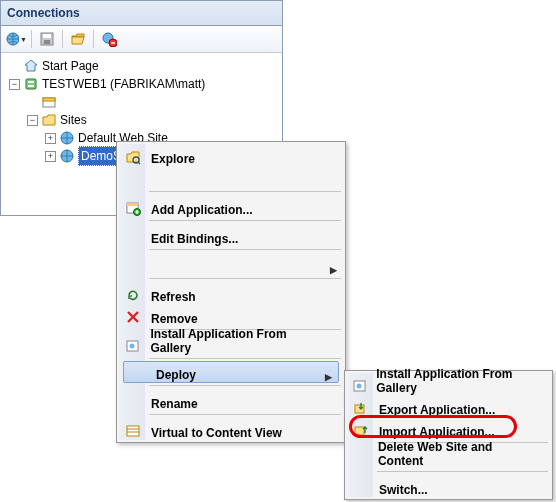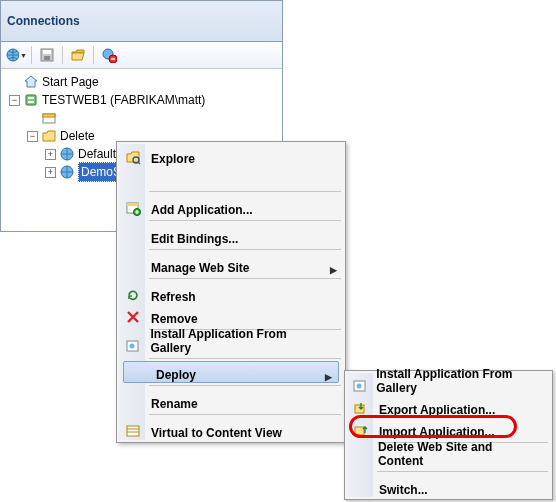--- a/index.html
+++ b/index.html
@@ -15,21 +15,21 @@
     overflow: hidden;
   }
   .panel {
     border: 1px solid #8b9bb4;
     width: 283px;
     background: #fff;
   }
   .panel-header {
     background: linear-gradient(#e4ecf7, #d7e2f0);
     border-bottom: 1px solid #8b9bb4;
-    padding: 13px 6px;
+    padding: 5px 6px;
     font-weight: bold;
     color: #1a3b6e;
     font-size: 12px;
   }
   .toolbar {
     display: flex;
     align-items: center;
     gap: 2px;
     padding: 3px 4px;
     border-bottom: 1px solid #c9c9c9;
@@ -214,21 +214,21 @@
           </svg>
         </span>
     </div>
     <div class="tree-row" style="padding-left:24px">
       <span class="exp">−</span>
       <span class="icon">
           <svg width="16" height="16">
             <path d="M2 5h4l1-2h7v10H2z" fill="#ffe08a" stroke="#b8860b"></path>
           </svg>
         </span>
-      <span>Delete</span>
+      <span>Sites</span>
     </div>
     <div class="tree-row" style="padding-left:42px">
       <span class="exp">+</span>
       <span class="icon">
           <svg width="16" height="16">
             <circle cx="8" cy="8" r="6" fill="#6fb7e8" stroke="#2a6fa3"></circle>
             <path d="M2 8h12M8 2v12" stroke="#2a6fa3" stroke-width="0.8"></path>
           </svg>
         </span>
       <span>Default Web Site</span>
@@ -276,21 +276,20 @@
       <span>Add Application...</span>
     </div>
     <div class="ctx-sep"></div>
     <div class="ctx-item">
       <span class="ctx-icon"></span>
       <span>Edit Bindings...</span>
     </div>
     <div class="ctx-sep"></div>
     <div class="ctx-item">
       <span class="ctx-icon"></span>
-      <span>Manage Web Site</span>
       <span class="ctx-arrow">▶</span>
     </div>
     <div class="ctx-sep"></div>
     <div class="ctx-item">
       <span class="ctx-icon">
           <svg width="16" height="16">
             <path d="M4 8a4 4 0 1 1 1 3" fill="none" stroke="#2e7d32" stroke-width="1.6"></path>
             <path d="M4 12v-3h3" fill="none" stroke="#2e7d32" stroke-width="1.6"></path>
           </svg>
         </span>

